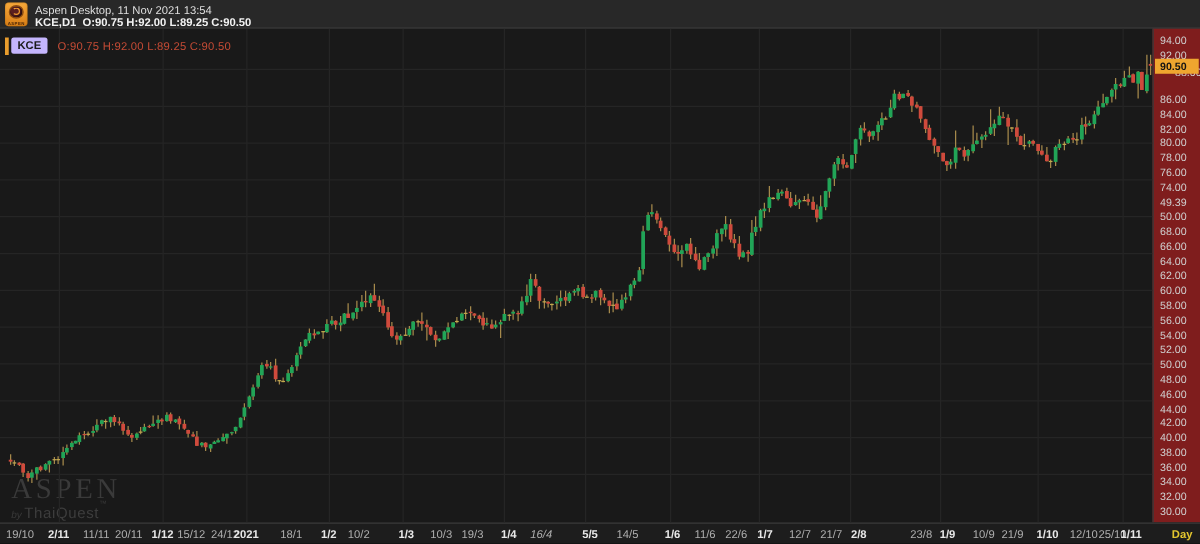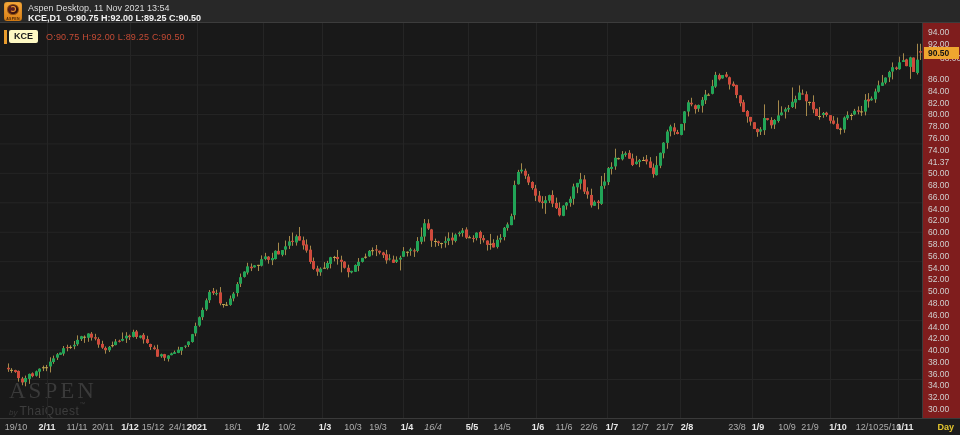--- a/index.html
+++ b/index.html
@@ -48,21 +48,21 @@
     color:#3a3a3a;font-weight:500;line-height:20px;
   }
   .wm-by{font-size:8px;color:#393939;font-style:italic;margin-right:2px;}
   .wm-tq{font-size:12px;font-weight:normal;color:#3d3d3d;letter-spacing:.5px;}
   .wm-tm{font-size:6px;color:#383838;vertical-align:top;}
   .chart-svg{position:absolute;left:0;top:0;z-index:2;}
   
   .chip-row{position:absolute;left:4px;top:6px;z-index:3;height:15px;display:flex;align-items:center;}
   .chip-bar{width:3px;height:14px;background:#e89c2d;margin-right:2px;}
   .chip{
-    background:#fef9c3;color:#1b1b1b;font-size:9px;font-weight:bold;
+    background:#c4b5fd;color:#1b1b1b;font-size:9px;font-weight:bold;
     padding:1.5px 5px 2px 5px;border-radius:2px;line-height:10px;
   }
   .chip-ohlc{
     margin-left:8px;font-size:9px;font-weight:normal;color:#c44b35;letter-spacing:.2px;white-space:pre;
   }
   
   .yaxis{
     position:absolute;left:922px;top:23px;width:38px;height:395px;
     background:#7f1d1d;border-left:1px solid #3a3a3a;box-sizing:border-box;
   }
@@ -675,21 +675,21 @@
       <div class="ytick" style="top: 4px;">94.00</div>
       <div class="ytick" style="top: 15.78px;">92.00</div>
       <div class="ytick" style="top: 30px; padding-left: 12px;">88.00</div>
       <div class="ytick" style="top: 51.12px;">86.00</div>
       <div class="ytick" style="top: 62.9px;">84.00</div>
       <div class="ytick" style="top: 74.68px;">82.00</div>
       <div class="ytick" style="top: 86.46px;">80.00</div>
       <div class="ytick" style="top: 98.24px;">78.00</div>
       <div class="ytick" style="top: 110.02px;">76.00</div>
       <div class="ytick" style="top: 121.8px;">74.00</div>
-      <div class="ytick" style="top: 133.58px;">41.37</div>
+      <div class="ytick" style="top: 133.58px;">49.39</div>
       <div class="ytick" style="top: 145.36px;">50.00</div>
       <div class="ytick" style="top: 157.14px;">68.00</div>
       <div class="ytick" style="top: 168.92px;">66.00</div>
       <div class="ytick" style="top: 180.7px;">64.00</div>
       <div class="ytick" style="top: 192.48px;">62.00</div>
       <div class="ytick" style="top: 204.26px;">60.00</div>
       <div class="ytick" style="top: 216.04px;">58.00</div>
       <div class="ytick" style="top: 227.82px;">56.00</div>
       <div class="ytick" style="top: 239.6px;">54.00</div>
       <div class="ytick" style="top: 251.38px;">52.00</div>

